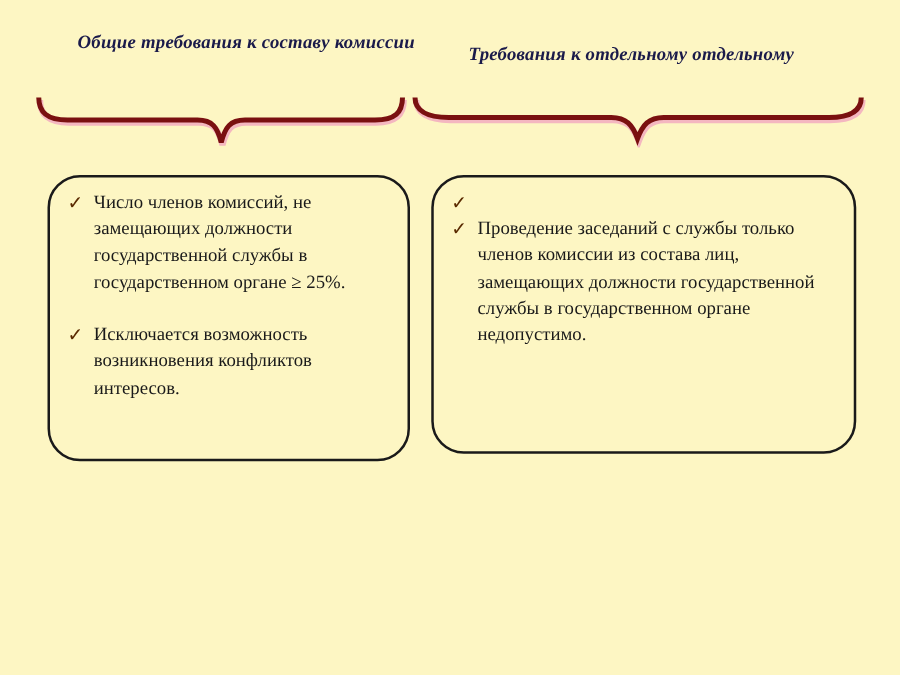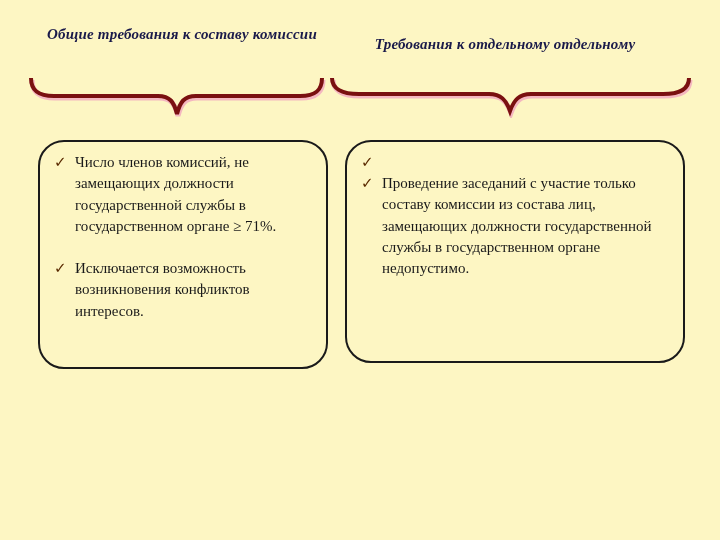--- a/index.html
+++ b/index.html
@@ -7,21 +7,21 @@
     width: 720px; height: 540px; position: relative; overflow: hidden;
     background: #fdf6c3;
     font-family: "Liberation Serif", "DejaVu Serif", serif;
   }
   .heading {
     position: absolute; text-align: center;
     font-style: italic; font-weight: bold;
     color: #1a1a4a; font-size: 15px; line-height: 20px;
     letter-spacing: 0.2px;
   }
-  #h-left { left: 37px; top: 24px; width: 290px; }
+  #h-left { left: 52px; top: 24px; width: 290px; }
   #h-right { left: 335px; top: 34px; width: 340px; }
   .brace { position: absolute; }
   .box {
     position: absolute;
     border: 2px solid #1a1a1a;
     border-radius: 26px;
     box-sizing: border-box;
   }
   #box-left { left: 38px; top: 140px; width: 290px; height: 229px; }
   #box-right { left: 345px; top: 140px; width: 340px; height: 223px; }
@@ -46,32 +46,32 @@
 
 <svg class="brace" style="left:329px; top:74px;" width="364" height="44" viewBox="0 0 364 44">
   <path d="M3 4 C 3 14, 12 20, 30 20 L 160 20 C 172 20, 177 26, 181 37 C 185 26, 190 20, 202 20 L 334 20 C 352 20, 360 14, 360 4" fill="none" stroke="#f4b7c0" stroke-width="5" transform="translate(1,2)"></path>
   <path d="M3 4 C 3 14, 12 20, 30 20 L 160 20 C 172 20, 177 26, 181 37 C 185 26, 190 20, 202 20 L 334 20 C 352 20, 360 14, 360 4" fill="none" stroke="#7a1010" stroke-width="4"></path>
 </svg>
 
 <div id="box-left" class="box">
   <ul class="items">
     <li class="item">
       <span class="check">✓</span>
-      <span>Число членов комиссий, не замещающих должности государственной службы в государственном органе ≥ 71%.</span>
+      <span>Число членов комиссий, не замещающих должности государственной службы в государственном органе ≥ 25%.</span>
     </li>
     <li class="item">
       <span class="check">✓</span>
       <span>Исключается возможность возникновения конфликтов интересов.</span>
     </li>
   </ul>
 </div>
 
 <div id="box-right" class="box">
   <ul class="items">
     <li class="item">
       <span class="check">✓</span>
     </li>
     <li class="item">
       <span class="check">✓</span>
-      <span>Проведение заседаний с участие только составу комиссии из состава лиц, замещающих должности государственной службы в государственном органе недопустимо.</span>
+      <span>Проведение заседаний с службы только членов комиссии из состава лиц, замещающих должности государственной службы в государственном органе недопустимо.</span>
     </li>
   </ul>
 </div>
 
 </body></html>

